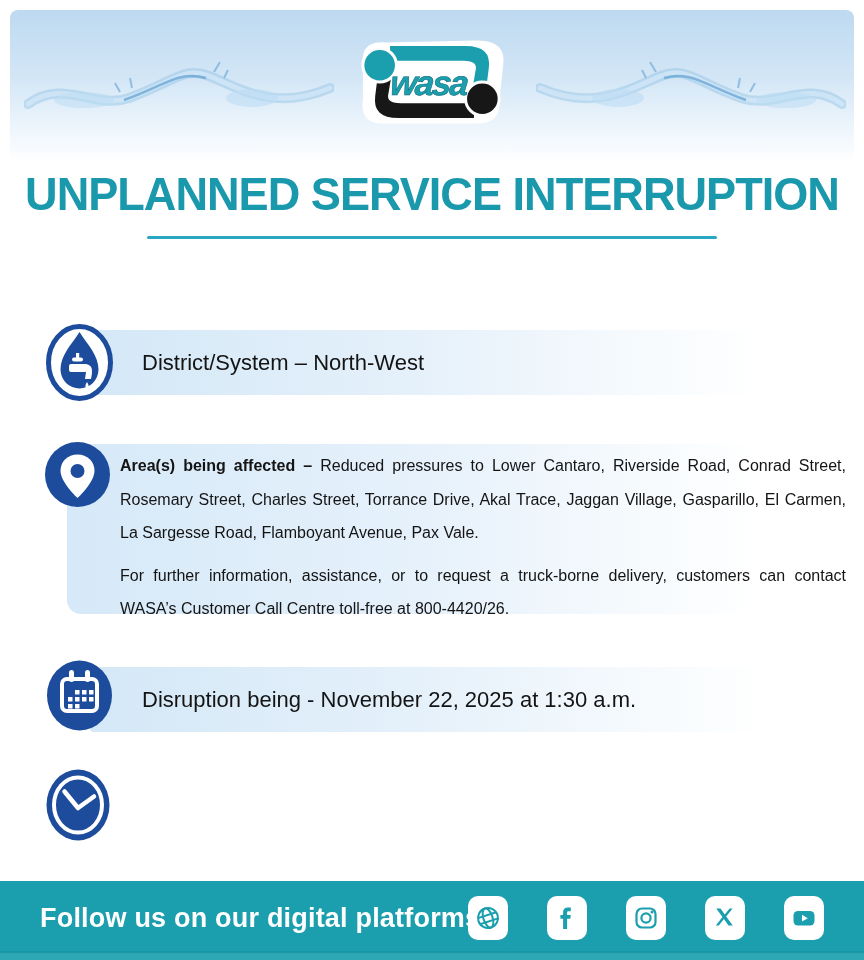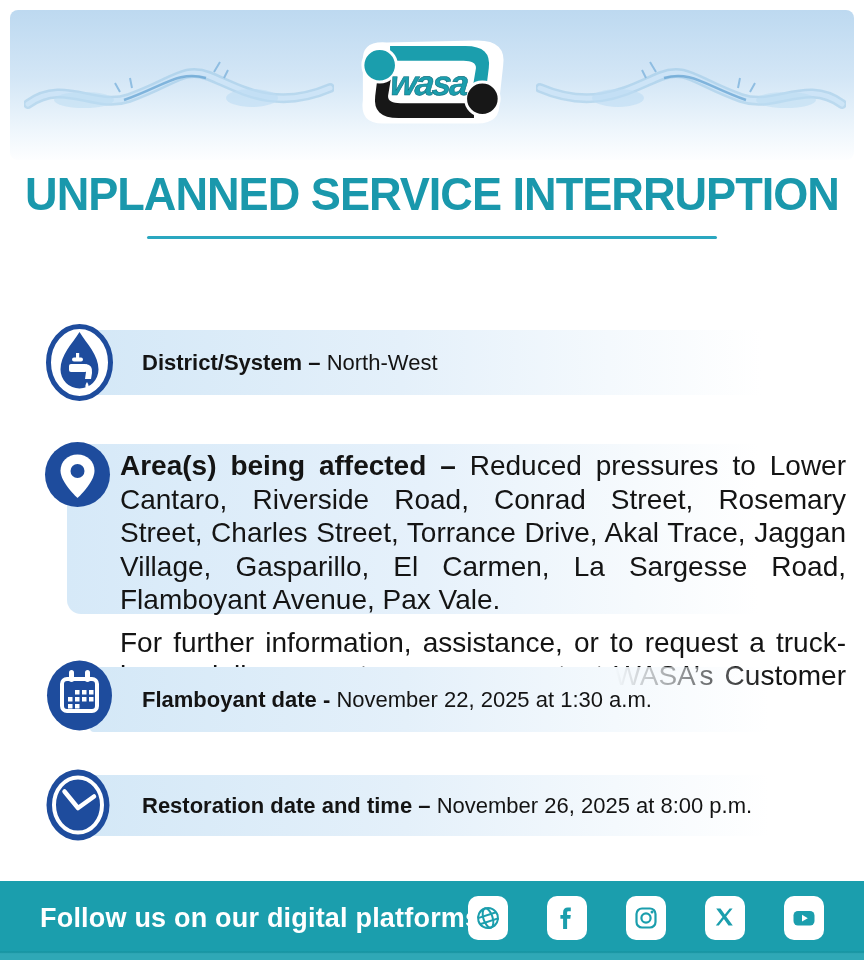--- a/index.html
+++ b/index.html
@@ -36,35 +36,35 @@
   
   .bar {
     position:absolute; border-radius:4px;
     background:linear-gradient(90deg,#d4e8f7 0%, #e4f0fa 45%, #f4f9fd 75%, rgba(255,255,255,0) 97%);
     display:flex; align-items:center;
   }
   .bar-district    { left:90px; top:330px;  width:692px; height:65px; padding-left:52px; }
   .bar-disruption  { left:90px; top:667px;  width:700px; height:65px; padding-left:52px; }
   .bar-restoration { left:90px; top:775px;  width:700px; height:61px; padding-left:52px; }
   .row-text { font-size:22px; color:#141414; }
-  .row-text b { font-weight:700; }
+  .row-text b { font-weight:400; }
   .badge { position:absolute; }
   .badge-district    { left:45px;  top:323px; }
   .badge-areas       { left:44px;  top:441px; }
   .badge-disruption  { left:46px;  top:659px; }
   .badge-restoration { left:45px;  top:767px; }
   
   .areas-panel {
     position:absolute; left:67px; top:444px; width:712px; height:170px;
     border-radius:14px;
     background:linear-gradient(90deg,#d6e9f8 0%, #e6f1fb 50%, #f6fafd 80%, rgba(255,255,255,0) 97%);
   }
   .areas-text {
     position:absolute; left:120px; top:449px; width:726px;
-    font-size:28px; line-height:33.5px; color:#141414;
+    font-size:16px; line-height:33.5px; color:#141414;
   }
   .areas-text p { text-align:justify; text-align-last:left; }
   .areas-text p + p { margin-top:9px; }
   .areas-text b { font-weight:700; }
   
   .footer {
     position:absolute; left:0; right:0; bottom:0; height:79px;
     background:linear-gradient(180deg,#1b9ead 0%, #1b9ead 88%, #15929f 90%, #2fa8b6 92%, #2fa8b6 100%);
   }
   .footer-text {
@@ -139,21 +139,21 @@
     <path d="M33.5 13.5 c-9.8 0 -17 7.2 -17 16.2 0 11.8 17 27.3 17 27.3 s17 -15.5 17 -27.3 c0 -9 -7.2 -16.2 -17 -16.2 z" fill="#ffffff"></path>
     <circle cx="33.5" cy="30" r="7" fill="#1e4c9d"></circle>
   </svg>
   <div class="areas-text">
     <p><b>Area(s) being affected –</b> <span>Reduced pressures to Lower Cantaro, Riverside Road, Conrad Street, Rosemary Street, Charles Street, Torrance Drive, Akal Trace, Jaggan Village, Gasparillo, El Carmen, La Sargesse Road, Flamboyant Avenue, Pax Vale.</span></p>
     <p>For further information, assistance, or to request a truck-borne delivery, customers can contact WASA’s Customer Call Centre toll-free at 800-4420/26.</p>
   </div>
 
   <div class="bar bar-disruption">
     <div class="row-text">
-      <b>Flamboyant date -</b>
+      <b>Disruption being -</b>
       <span>November 22, 2025 at 1:30 a.m.</span>
     </div>
   </div>
   <svg class="badge badge-disruption" width="67" height="73" viewBox="0 0 67 73">
     <ellipse cx="33.5" cy="36.5" rx="32.5" ry="35" fill="#1e4c9d"></ellipse>
     <rect x="16" y="20" width="35" height="32" rx="5" fill="none" stroke="#ffffff" stroke-width="4"></rect>
     <rect x="23" y="11" width="5" height="12" rx="2.5" fill="#ffffff"></rect>
     <rect x="39" y="11" width="5" height="12" rx="2.5" fill="#ffffff"></rect>
     <g fill="#ffffff">
       <rect x="29" y="31" width="4.5" height="4.5"></rect>
@@ -161,26 +161,20 @@
         <rect x="43" y="31" width="4.5" height="4.5"></rect>
       <rect x="22" y="38" width="4.5" height="4.5"></rect>
         <rect x="29" y="38" width="4.5" height="4.5"></rect>
         <rect x="36" y="38" width="4.5" height="4.5"></rect>
         <rect x="43" y="38" width="4.5" height="4.5"></rect>
       <rect x="22" y="45" width="4.5" height="4.5"></rect>
         <rect x="29" y="45" width="4.5" height="4.5"></rect>
     </g>
   </svg>
 
-  <div class="bar bar-restoration">
-    <div class="row-text">
-      <b>Restoration date and time –</b>
-      <span>November 26, 2025 at 8:00 p.m.</span>
-    </div>
-  </div>
   <svg class="badge badge-restoration" width="66" height="76" viewBox="0 0 66 76">
     <ellipse cx="33" cy="38" rx="31.5" ry="35.5" fill="#1e4c9d"></ellipse>
     <ellipse cx="33" cy="38" rx="24" ry="27.5" fill="none" stroke="#ffffff" stroke-width="4"></ellipse>
     <path d="M33 41 L19.5 24.5 M33 41 L49 29.5" stroke="#ffffff" stroke-width="4.5" stroke-linecap="round" fill="none"></path>
   </svg>
 
   <div class="footer">
     <div class="footer-text">Follow us on our digital platforms</div>
     <div class="social-row">
       <div class="social-tile">

